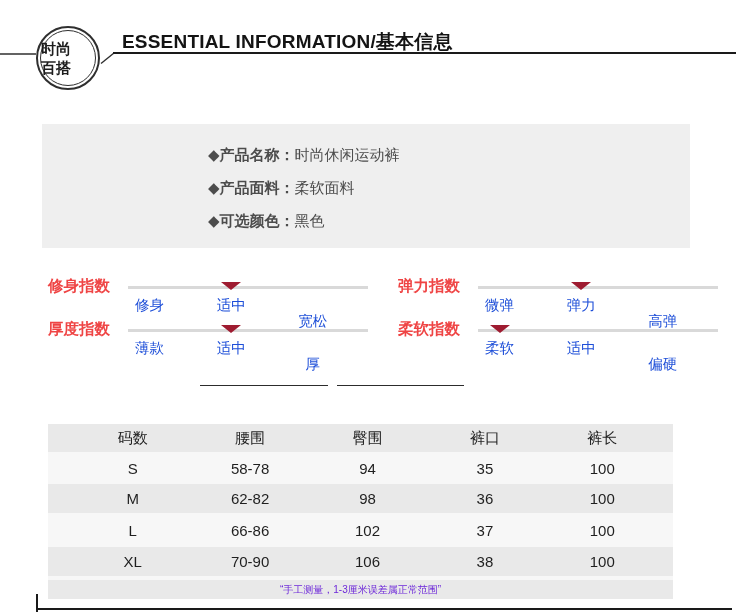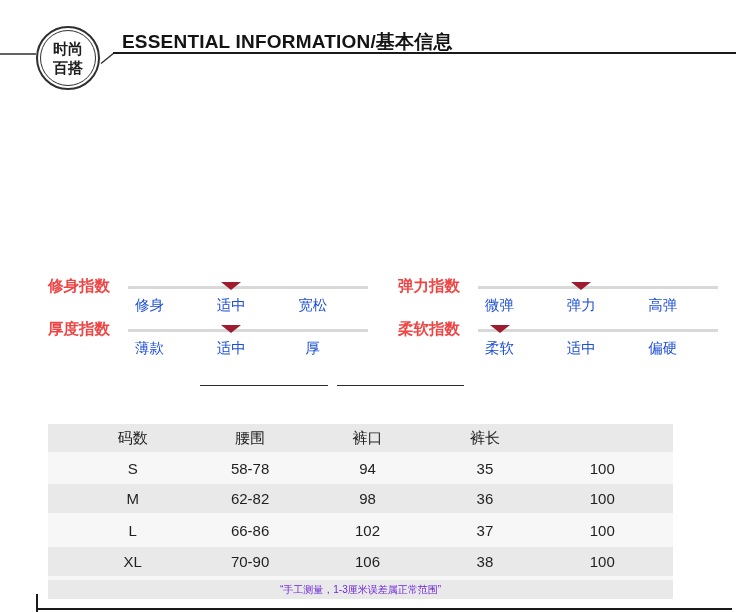--- a/index.html
+++ b/index.html
@@ -10,21 +10,21 @@
   }
   
   .header-lines { position:absolute; left:0; top:0; }
   .badge {
     position:absolute; left:36px; top:26px; width:64px; height:64px;
     border:2px solid #2f2f2f; border-radius:50%; background:#fff; box-sizing:border-box;
   }
   .badge-inner {
     position:absolute; top:2px; left:2px; right:2px; bottom:2px;
     border:1px solid #2f2f2f; border-radius:50%;
-    display:flex; flex-direction:column; align-items:center; justify-content:center;
+    display:flex; flex-direction:column; align-items:flex-start; justify-content:center;
   }
   .badge-text { font-size:15px; font-weight:bold; color:#1d1d1d; line-height:19px; }
   .header-title {
     position:absolute; left:122px; top:29px;
     font-size:19px; font-weight:bold; color:#141414; letter-spacing:0.2px; white-space:nowrap;
   }
   
   .info-box {
     position:absolute; left:42px; top:124px; width:648px; height:124px;
     background:var(--info-box-bg,#efefef); box-sizing:border-box; padding:22px 0 0 166px;
@@ -38,21 +38,21 @@
   .idx-line { position:absolute; left:0; top:6px; width:100%; height:3px; background:var(--track,#d9d9d9); }
   .idx-marker {
     position:absolute; top:2px; width:0; height:0; margin-left:-10px;
     border-left:10px solid transparent; border-right:10px solid transparent;
     border-top:8px solid var(--accent,#9e1b30);
   }
   .idx-opt {
     position:absolute; top:16px; transform:translateX(-50%);
     font-size:14.5px; color:#1d4ed8; white-space:nowrap;
   }
-  .o1 { left:9%; } .o2 { left:43%; } .o3 { left:77%; }
+  .o1 { left:9%; } .o2 { left:43%; } .o3 { left:77%;margin-top:16px; }
   
   .size-divider { position:absolute; left:200px; top:385px; width:264px; display:flex; align-items:center; gap:9px; }
   .size-divider .rule { flex:1; height:1px; background:#2c2c2c; }
   .size-title { font-size:15px; font-weight:bold; color:#0f0f0f; white-space:nowrap; }
   
   .size-table { position:absolute; left:48px; top:424px; width:625px; background:var(--table-bg,#f7f7f7); }
   .t-row {
     display:grid; grid-template-columns:repeat(5,1fr); align-items:center; text-align:center;
     font-size:15px; color:#1f1f1f; padding-left:26px; padding-right:12px; box-sizing:border-box;
   }
@@ -84,20 +84,31 @@
 
   <div class="badge">
     <div class="badge-inner">
       <div class="badge-text">时尚</div>
       <div class="badge-text">百搭</div>
     </div>
   </div>
 
   <div class="header-title">ESSENTIAL INFORMATION/基本信息</div>
 
+  <div class="info-box">
+    <div class="info-line">
+      <span class="info-label">◆产品名称：</span><span class="info-value">时尚休闲运动裤</span>
+    </div>
+    <div class="info-line">
+      <span class="info-label">◆产品面料：</span><span class="info-value">柔软面料</span>
+    </div>
+    <div class="info-line">
+      <span class="info-label">◆可选颜色：</span><span class="info-value">黑色</span>
+    </div>
+  </div>
 
   <div class="idx-label" style="left:48px;top:276px">修身指数</div>
   <div class="idx-track" style="left:128px;top:280px">
     <div class="idx-line"></div>
     <div class="idx-marker" style="left: 43%;"></div>
     <div class="idx-opt o1">修身</div>
     <div class="idx-opt o2">适中</div>
     <div class="idx-opt o3">宽松</div>
   </div>
 
@@ -130,20 +141,21 @@
 
   <div class="size-divider">
     <div class="rule"></div>
     <div class="rule"></div>
   </div>
 
   <div class="size-table">
     <div class="t-row t-head">
       <div>码数</div>
       <div>腰围</div>
+      <div>臀围</div>
       <div>裤口</div>
       <div>裤长</div>
     </div>
     <div class="t-row t-r1">
       <div>S</div>
       <div>58-78</div>
       <div>94</div>
       <div>35</div>
       <div>100</div>
     </div>

